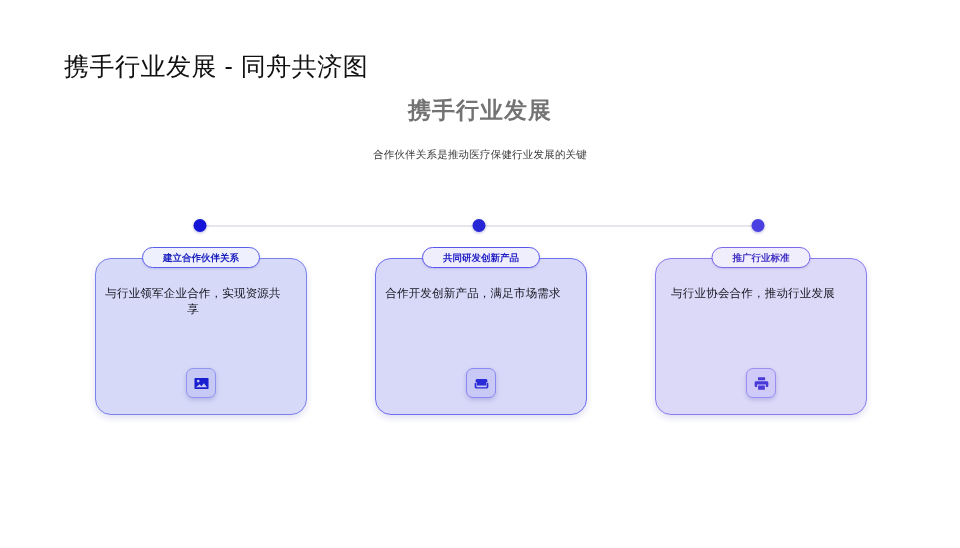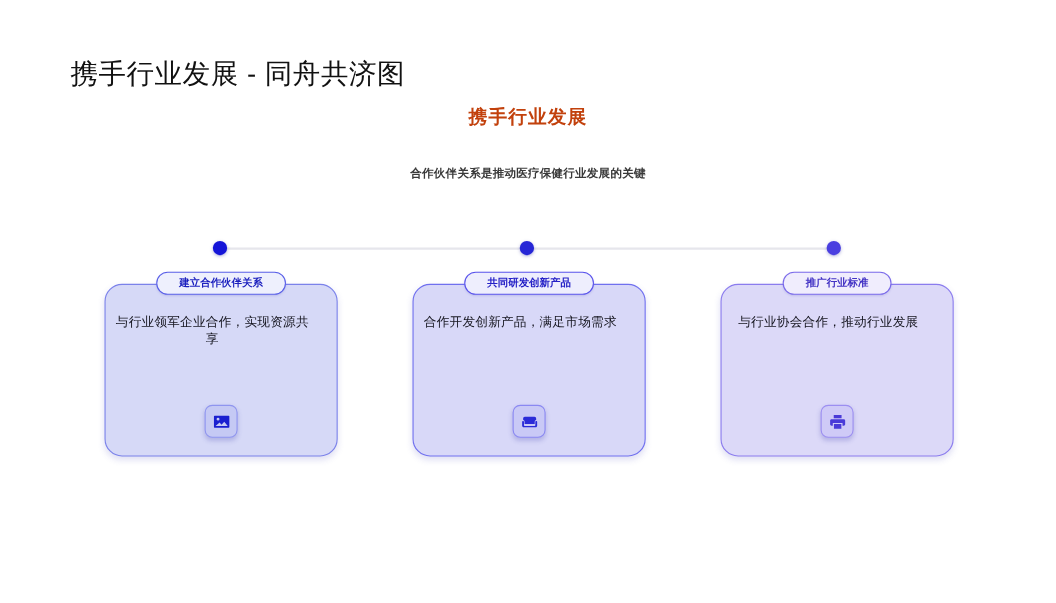--- a/index.html
+++ b/index.html
@@ -37,30 +37,30 @@
 
   
   .heading-block {
     position: absolute;
     left: 0;
     right: 0;
     top: 97px;
     text-align: center;
   }
   .main-heading {
-    font-size: 17px;
+    font-size: 23px;
     font-weight: bold;
-    color: #c2410c;
+    color: #737373;
     letter-spacing: 1px;
     line-height: 1.2;
   }
   .sub-heading {
-    margin-top: 34px;
+    margin-top: 23px;
     font-size: 10.5px;
-    font-weight: bold;
+    font-weight: normal;
     color: #3a3a3a;
     letter-spacing: 0.2px;
   }
 
   
   .timeline {
     position: absolute;
     left: 200px;
     top: 225px;
     width: 558px;

